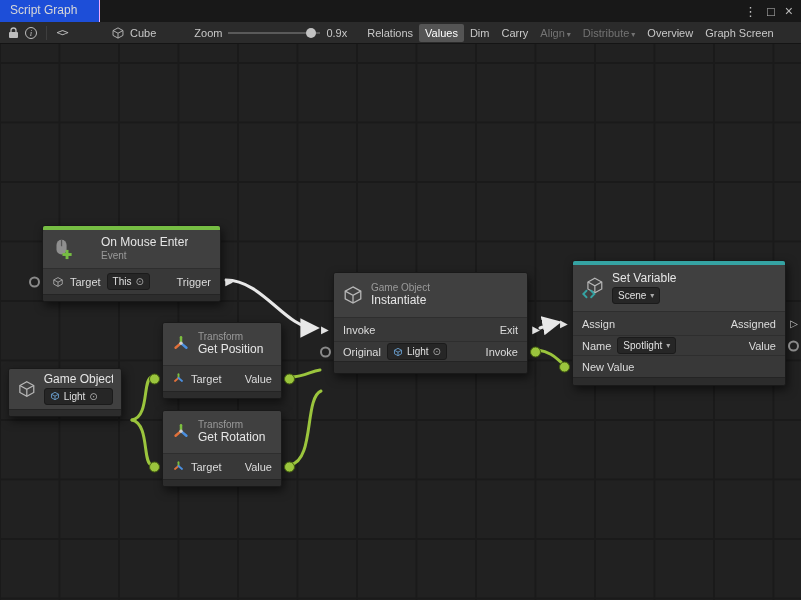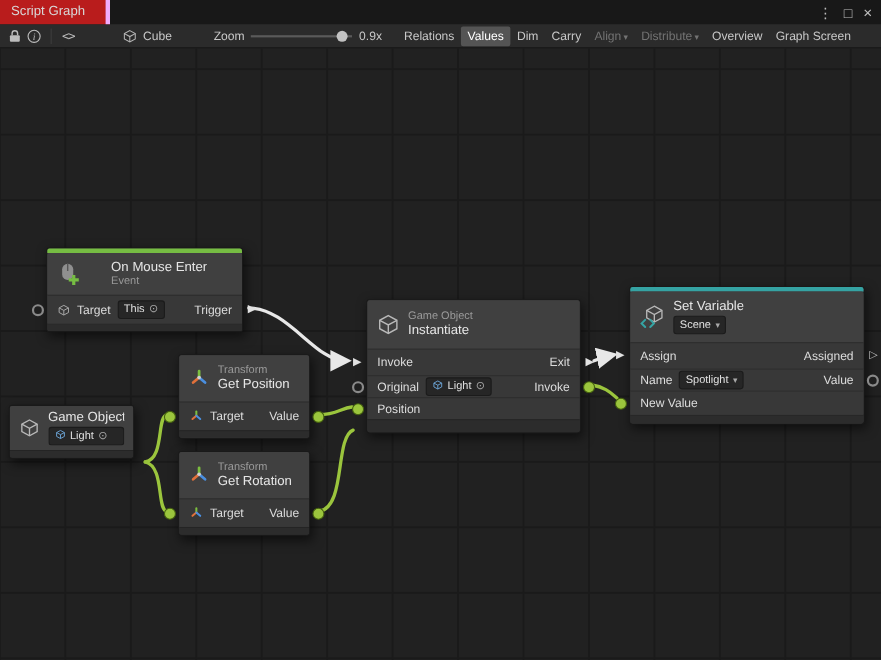--- a/index.html
+++ b/index.html
@@ -2,22 +2,22 @@
 <html><head>
 <meta charset="utf-8">
 <style>
   * { margin:0; padding:0; box-sizing:border-box; }
   html,body { width:801px; height:600px; overflow:hidden; background:#151515;
               font-family:"Liberation Sans","DejaVu Sans",sans-serif; }
   .window { position:relative; width:801px; height:600px; background:#1b1b1b; }
 
   
   .tabbar { height:22px; background:#181818; display:flex; align-items:stretch; }
-  .tab { background:#b91c1c; color:#d8d8d8; font-size:12px; padding:3px 16px 0 10px;
-         min-width:100px; border-right:4px solid #f0abfc; }
+  .tab { background:#1d4ed8; color:#d8d8d8; font-size:12px; padding:3px 16px 0 10px;
+         min-width:100px; border-right:1px solid #f0abfc; }
   .tabbar-right { margin-left:auto; display:flex; align-items:center; gap:10px; padding-right:8px;
                   color:#bdbdbd; font-size:13px; }
   .tabbar-right span { cursor:default; line-height:1; }
 
   
   .toolbar { height:22px; background:#2b2b2b; border-bottom:1px solid #141414;
              display:flex; align-items:center; padding:0 4px; color:#c8c8c8; font-size:11px; }
   .ticon { display:inline-flex; align-items:center; justify-content:center;
            width:18px; height:16px; color:#bdbdbd; }
   .info-circle { width:12px; height:12px; border:1px solid #bdbdbd; border-radius:50%;
@@ -55,21 +55,21 @@
            border-radius:2px 2px 0 0; }
   .nhead .tcol { display:flex; flex-direction:column; justify-content:center; line-height:1.15; overflow:hidden; }
   .ntitle { color:#e6e6e6; font-size:12px; white-space:nowrap; }
   .nsub { color:#9a9a9a; font-size:10px; white-space:nowrap; }
   .ncat { color:#9a9a9a; font-size:10px; white-space:nowrap; }
   .nrow { position:relative; display:flex; align-items:center; gap:6px; padding:0 9px;
           border-top:1px solid #2e2e2e; background:#383838; white-space:nowrap; }
   .nrow .right { margin-left:auto; }
   .nfoot { background:#2c2c2c; border-top:1px solid #242424; border-radius:0 0 2px 2px; }
 
-  .chip { display:inline-flex; gap:4px; background:#262626;
+  .chip { display:inline-flex; align-items:center; gap:4px; background:#262626;
           border:1px solid #1b1b1b; border-radius:3px; padding:1px 5px; font-size:10px;
           color:#e0e0e0; line-height:13px; }
   .picker { color:#a8a8a8; font-size:10px; }
   .chip .dd { color:#a8a8a8; font-size:8px; }
 
   
   .cport { position:absolute; top:50%; transform:translateY(-50%); width:11px; height:11px;
            border-radius:50%; }
   .cport.left { left:-14px; } .cport.right { right:-14px; }
   .cport.empty { background:#1f1f1f; border:2px solid #8a8a8a; }
@@ -291,24 +291,20 @@
           <svg width="10" height="10" viewBox="0 0 24 24" fill="none" stroke="#6fa8dc" stroke-width="2">
               <path d="M12 3.2 20.5 7.8v8.4L12 20.8 3.5 16.2V7.8Z"></path>
               <path d="M3.5 7.8 12 12.4l8.5-4.6M12 12.4v8.4"></path>
             </svg>
           <span>Light</span>
           <span class="picker">⊙</span>
         </span>
         <span class="right">Invoke</span>
         <span class="cport right green"></span>
       </div>
-      <div class="nrow" style="height:20px;">
-        <span class="cport left green"></span>
-        <span>Position</span>
-      </div>
       <div class="nfoot" style="height:12px;"></div>
     </div>
 
     <div class="node" style="left:572px;top:216px;width:214px;">
       <div class="accent" style="background:#35a3a3;"></div>
       <div class="nhead" style="height:46px;">
         <svg width="24" height="24" viewBox="0 0 26 26">
           <g fill="none" stroke="#b8b8b8" stroke-width="1.3">
               <path d="M15 2.5 22.5 6.6v7.4L15 18.1 7.5 14V6.6Z"></path>
               <path d="M7.5 6.6 15 10.7l7.5-4.1M15 10.7v7.4"></path>

